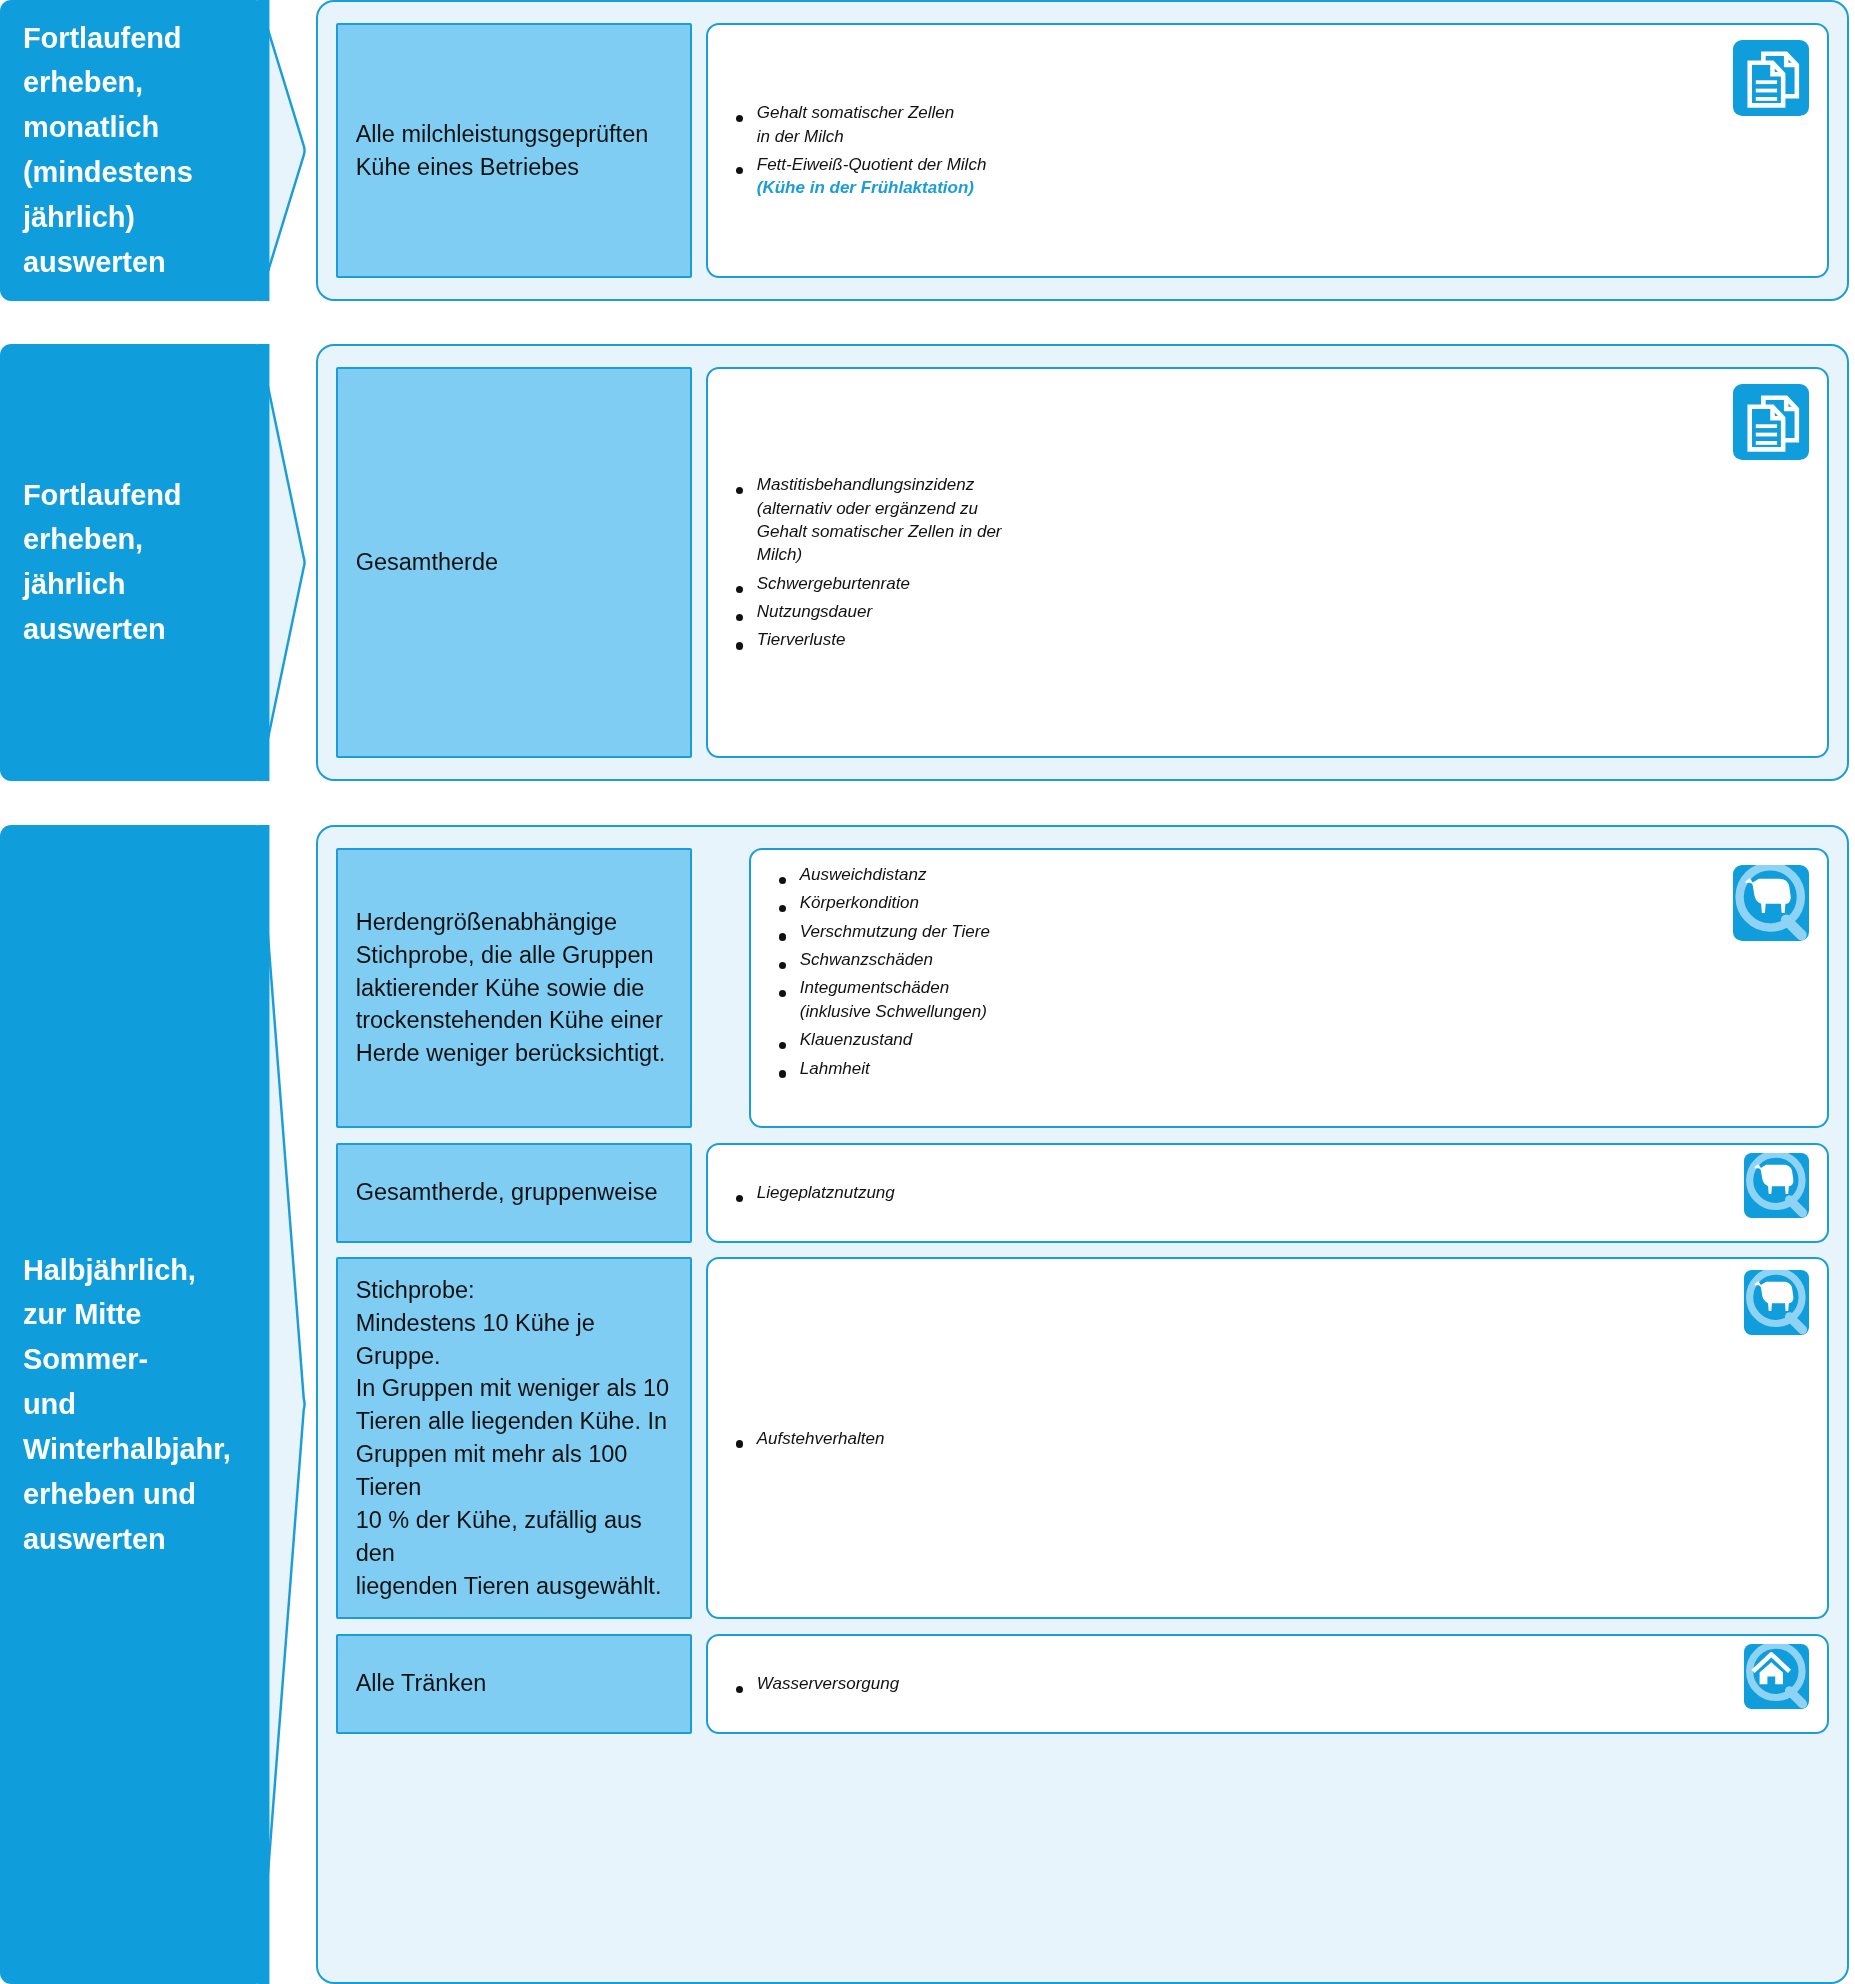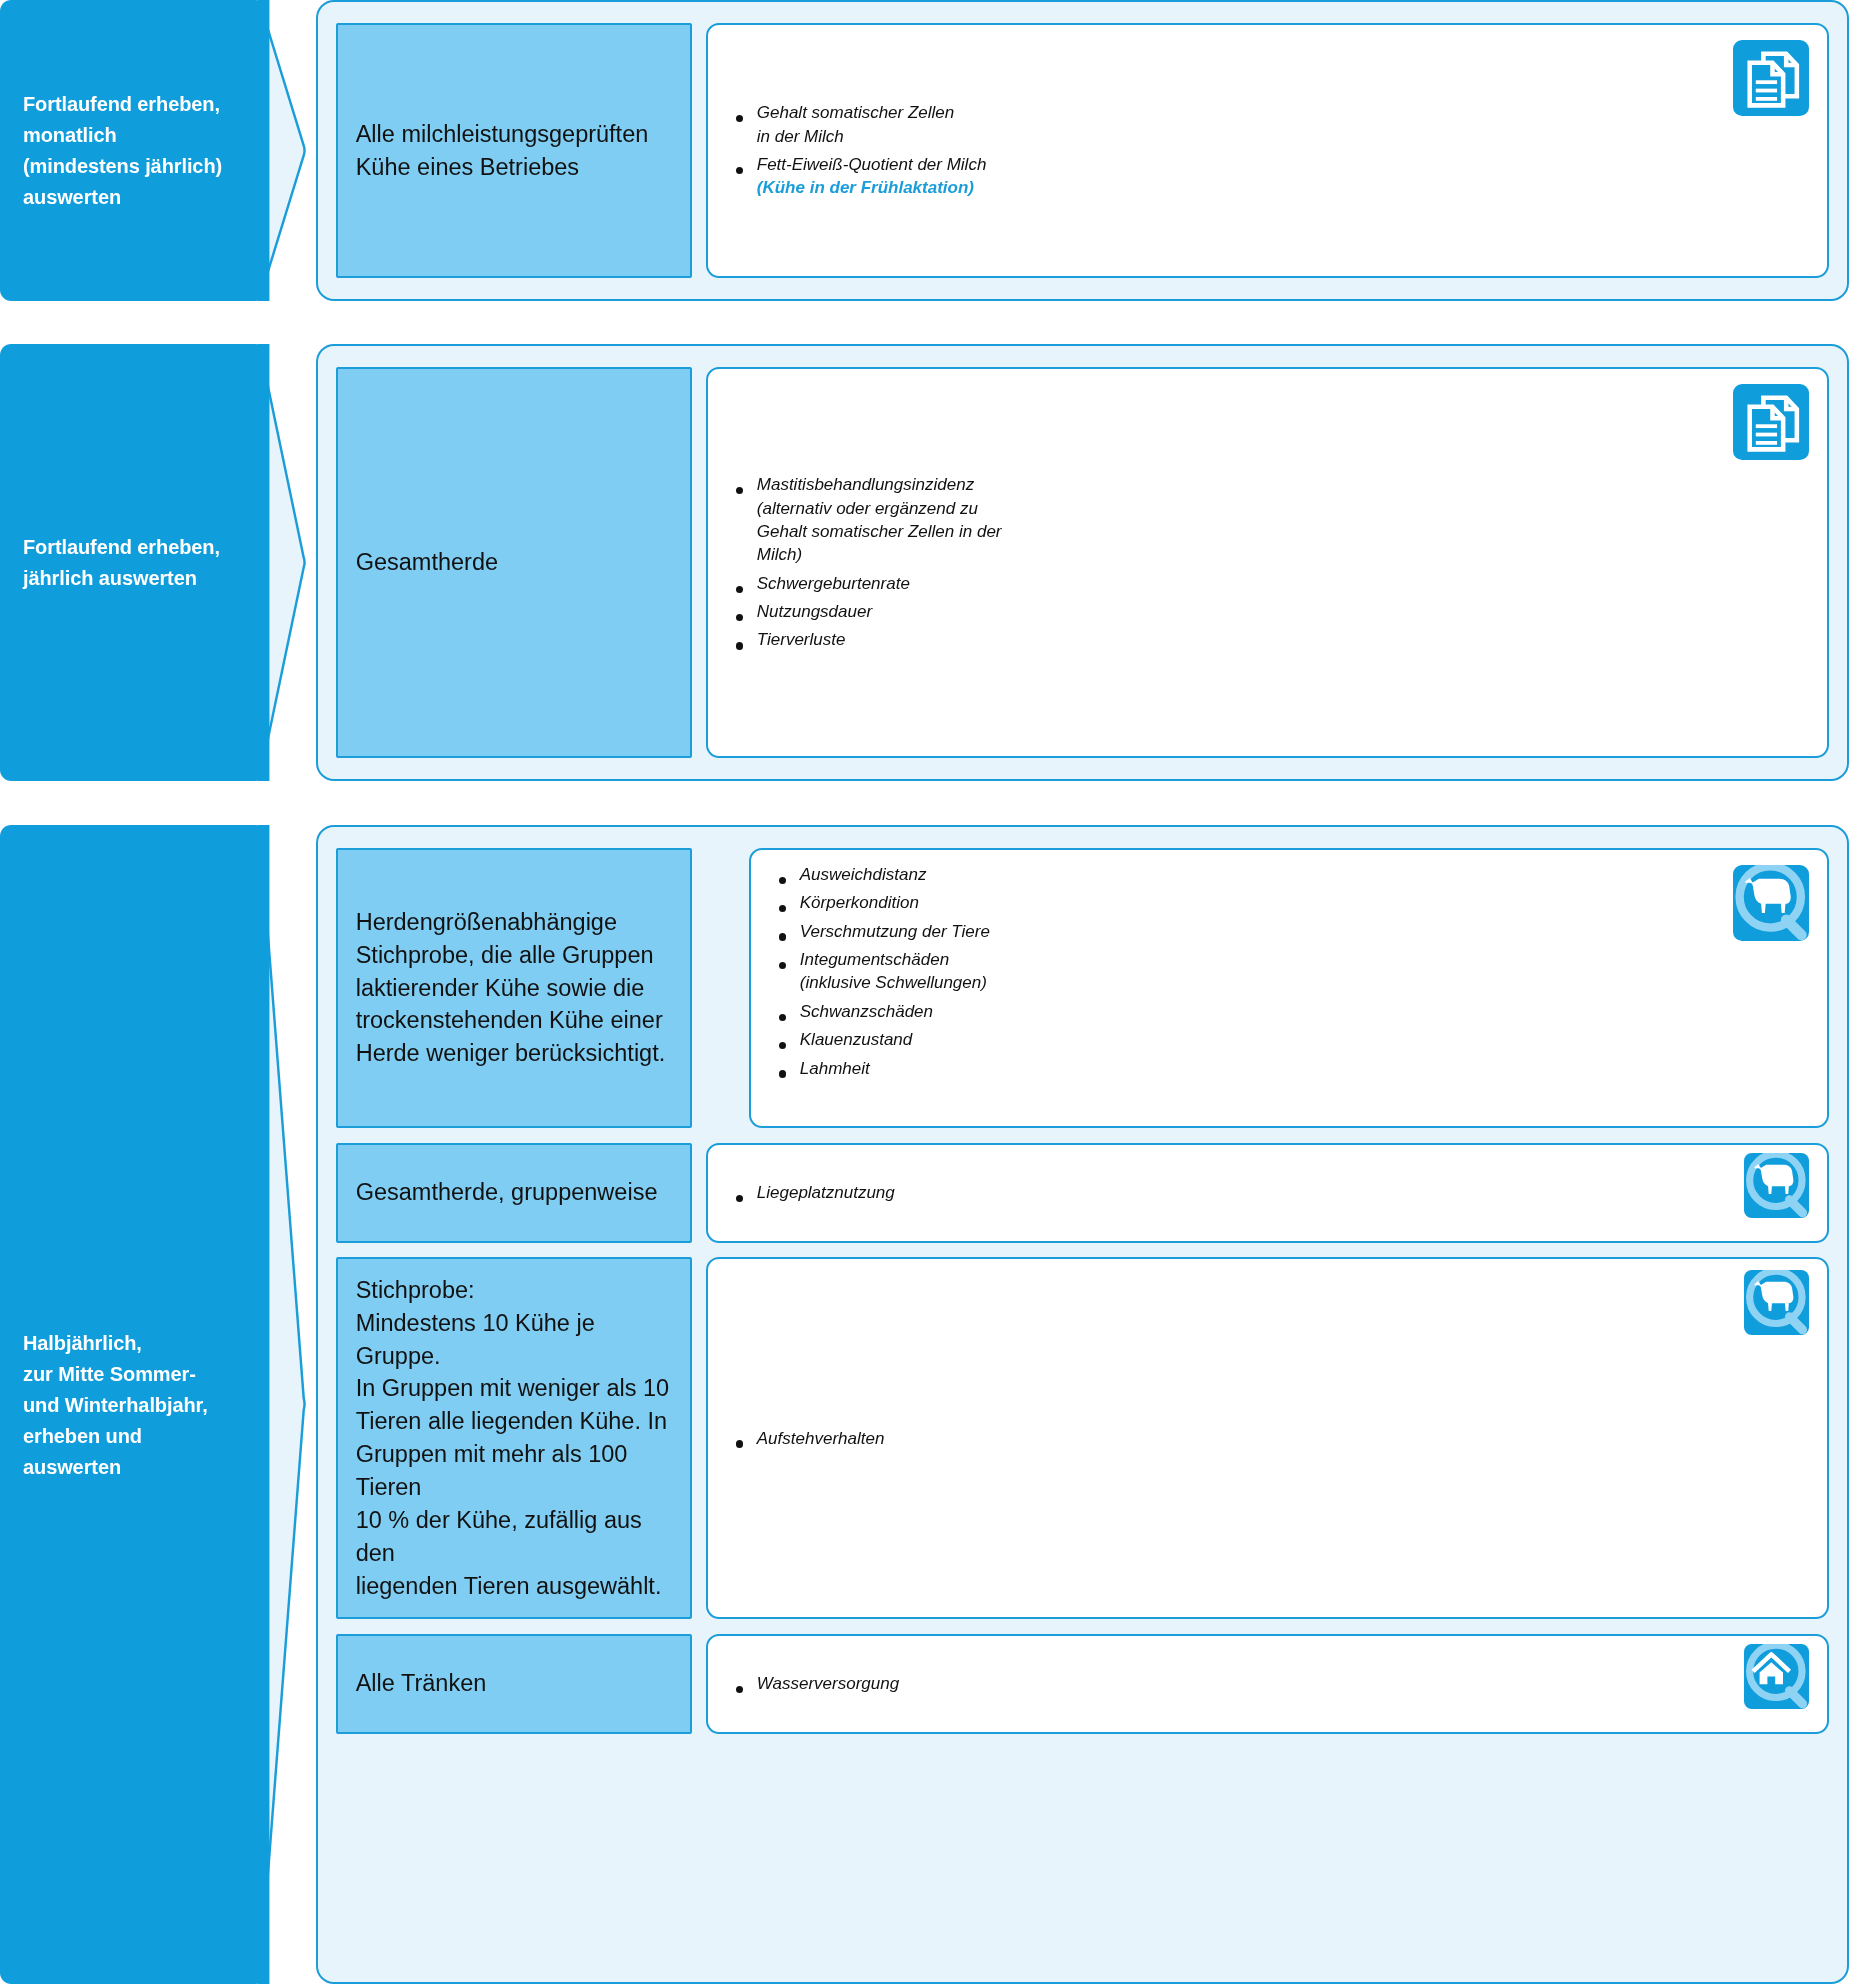--- a/index.html
+++ b/index.html
@@ -51,21 +51,21 @@
     display: block;
   }
   .phase-text {
     position: absolute;
     left: 23px;
     width: 235px;
     top: 50%;
     transform: translateY(-50%);
     color: #ffffff;
     font-weight: bold;
-    font-size: 20px;
+    font-size: 29px;
     line-height: 1.55;
     letter-spacing: -0.1px;
     white-space: pre-line;
   }
 
   
   .panel {
     flex: 1 1 auto;
     margin-left: 9.7px;
     margin-right: 6.5px;
@@ -267,23 +267,23 @@
             <rect x="0" y="0" width="100" height="100" rx="12" fill="#0f9ddc"></rect>
             <path d="M78 14 A40 40 0 1 1 20 70 A40 40 0 0 1 78 14 Z" fill="none" stroke="#8fd3f4" stroke-width="11"></path>
             <line x1="70" y1="72" x2="90" y2="92" stroke="#8fd3f4" stroke-width="14" stroke-linecap="round"></line>
             <path d="M16 22 l6 -5 l4 6 l8 -5 h27 c7 0 12 4 13 10 l2 14 c0 6 -3 9 -7 9 l-1 12 h-4 l-1 -12 h-20 l-1 12 h-4 l-1 -12 c-5 -2 -8 -6 -9 -12 l-2 -12 c-1 -4 -5 -4 -9 -3 Z" fill="#ffffff"></path>
           </svg>
         </span>
         <ul class="crit-list">
           <li><span>Ausweichdistanz</span></li>
           <li><span>Körperkondition</span></li>
           <li><span>Verschmutzung der Tiere</span></li>
+          <li><span>Schwanzschäden</span></li>
           <li><span>Integumentschäden
 (inklusive Schwellungen)</span></li>
-          <li><span>Schwanzschäden</span></li>
           <li><span>Klauenzustand</span></li>
           <li><span>Lahmheit</span></li>
         </ul>
       </div>
     </div>
 
     <div class="pair" style="flex:0 0 100px;">
       <div class="pop-box">Gesamtherde, gruppenweise</div>
       <div class="crit-box">
         <span class="icon-badge" style="top:8px;width:65px;height:65px;">

